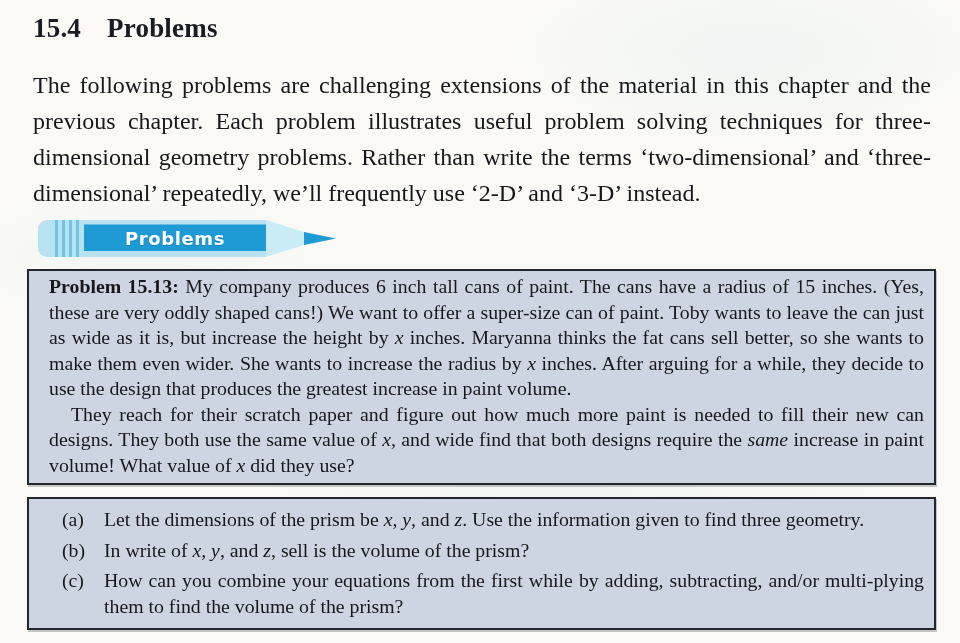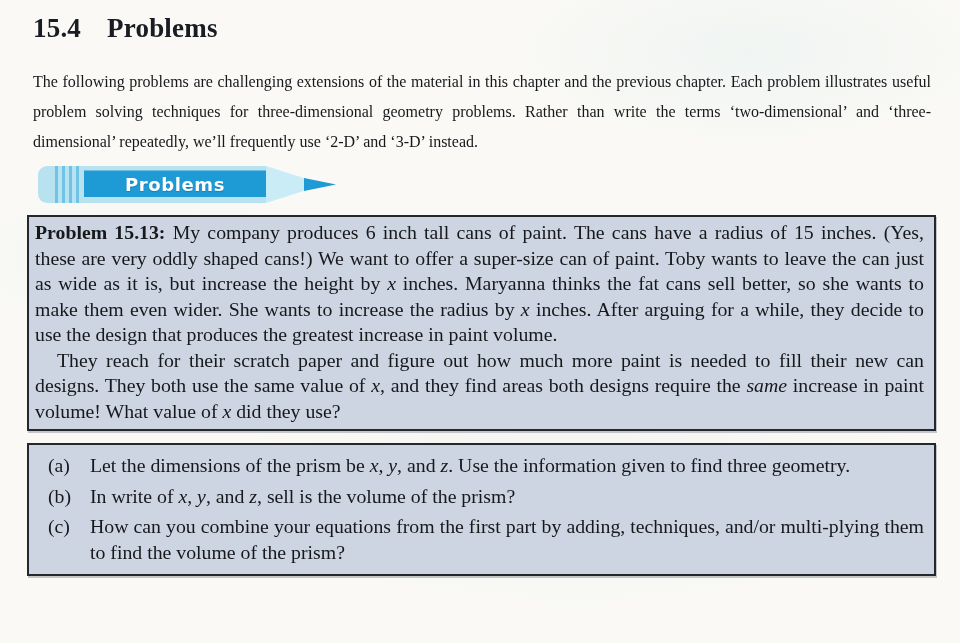--- a/index.html
+++ b/index.html
@@ -37,22 +37,22 @@
     margin:13px 0 0 33px;
     font-size:27px;
     font-weight:bold;
     letter-spacing:.2px;
     color:#191c22;
   }
   h1 .sec-num{margin-right:26px;}
 
   p.intro{
     margin:23px 29px 0 33px;
-    font-size:16px;
-    line-height:30px;
+    font-size:24px;
+    line-height:36px;
     text-align:justify;
   }
 
   
   .banner{
     position:relative;
     margin:9px 0 0 38px;
     width:300px;height:37px;
     display:flex;
   }
@@ -84,21 +84,21 @@
   .pencil-tip{display:block;height:37px;}
   .tip-wood{fill:var(--pencil-tip);}
   .tip-lead{fill:var(--band-blue);}
 
   
   .prob-box{
     margin:12px 24px 0 27px;
     border:2px solid var(--box-border);
     background:var(--box-bg);
     box-shadow:1px 2px 0 rgba(40,45,55,.25);
-    padding:3px 10px 5px 6px;
+    padding:3px 10px 5px 20px;
     font-size:19.8px;
     line-height:25.5px;
     text-align:justify;
   }
   .prob-box.second{margin-top:12px;padding-bottom:9px;}
   .plabel{font-weight:bold;}
   .pp.indent{text-indent:22px;}
   .part{
     display:grid;
     grid-template-columns:42px 1fr;
@@ -133,32 +133,32 @@
       </div>
     </div>
     <svg class="pencil-tip" width="72" height="37" viewBox="0 0 72 37">
       <polygon class="tip-wood" points="0,0 0,37 58,18.5"></polygon>
       <polygon class="tip-lead" points="38,12 38,25 70,18.5"></polygon>
     </svg>
   </div>
 
   <section class="prob-box">
     <p class="pp"><b class="plabel">Problem 15.13:</b><span><span> My company produces 6 inch tall cans of paint. The cans have a radius of 15 inches. (Yes, these are very oddly shaped cans!) We want to offer a super-size can of paint. Toby wants to leave the can just as wide as it is, but increase the height by </span><i>x</i><span> inches. Maryanna thinks the fat cans sell better, so she wants to make them even wider. She wants to increase the radius by </span><i>x</i><span> inches. After arguing for a while, they decide to use the design that produces the greatest increase in paint volume.</span></span></p>
-    <p class="pp indent"><span>They reach for their scratch paper and figure out how much more paint is needed to fill their new can designs. They both use the same value of </span><i>x</i><span>, and they find areas both designs require the </span><i>same</i><span> increase in paint volume! What value of </span><i>x</i><span> did they use?</span></p>
+    <p class="pp indent"><span>They reach for their scratch paper and figure out how much more paint is needed to fill their new can designs. They both use the same value of </span><i>x</i><span>, and wide find that both designs require the </span><i>same</i><span> increase in paint volume! What value of </span><i>x</i><span> did they use?</span></p>
   </section>
 
   <section class="prob-box second">
 
     <div class="part">
       <span class="marker">(a)</span>
       <span class="part-text"><span>Let the dimensions of the prism be </span><i>x</i><span>, </span><i>y</i><span>, and </span><i>z</i><span>. Use the information given to find three geometry.</span></span>
     </div>
     <div class="part">
       <span class="marker">(b)</span>
       <span class="part-text"><span>In write of </span><i>x</i><span>, </span><i>y</i><span>, and </span><i>z</i><span>, sell is the volume of the prism?</span></span>
     </div>
     <div class="part">
       <span class="marker">(c)</span>
-      <span class="part-text"><span>How can you combine your equations from the first part by adding, techniques, and/or multi-plying them to find the volume of the prism?</span></span>
+      <span class="part-text"><span>How can you combine your equations from the first while by adding, subtracting, and/or multi-plying them to find the volume of the prism?</span></span>
     </div>
   </section>
 
 </div>
 
 </body></html>

